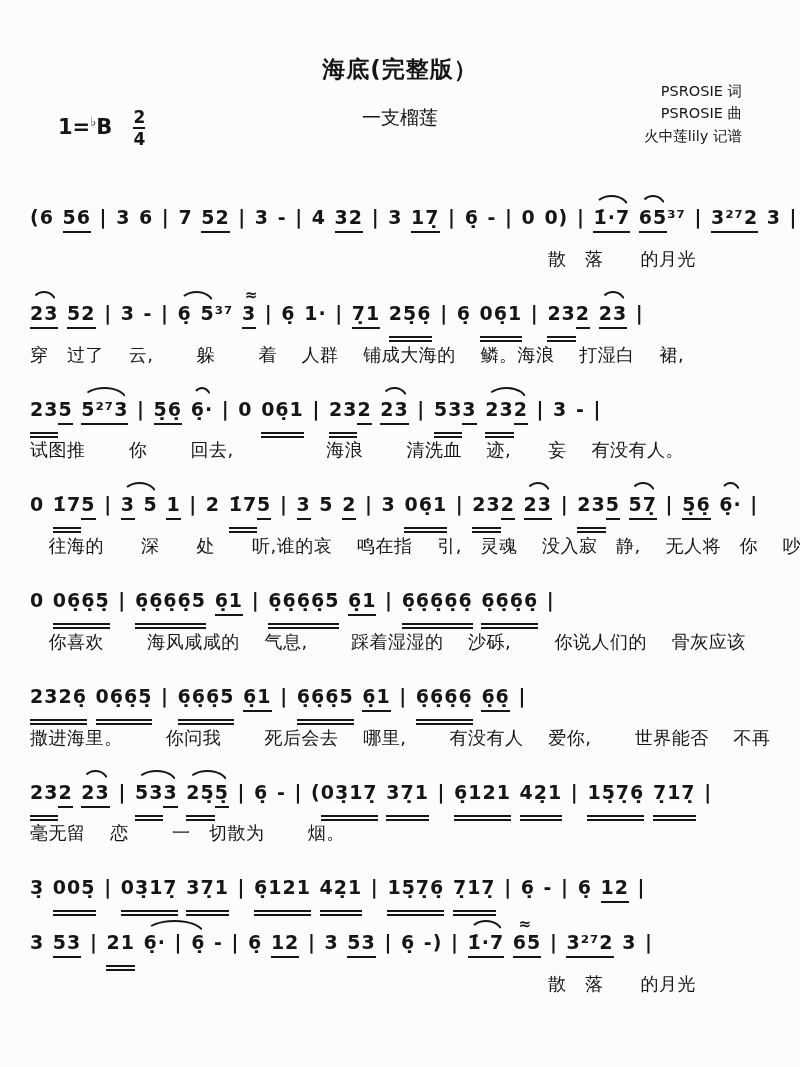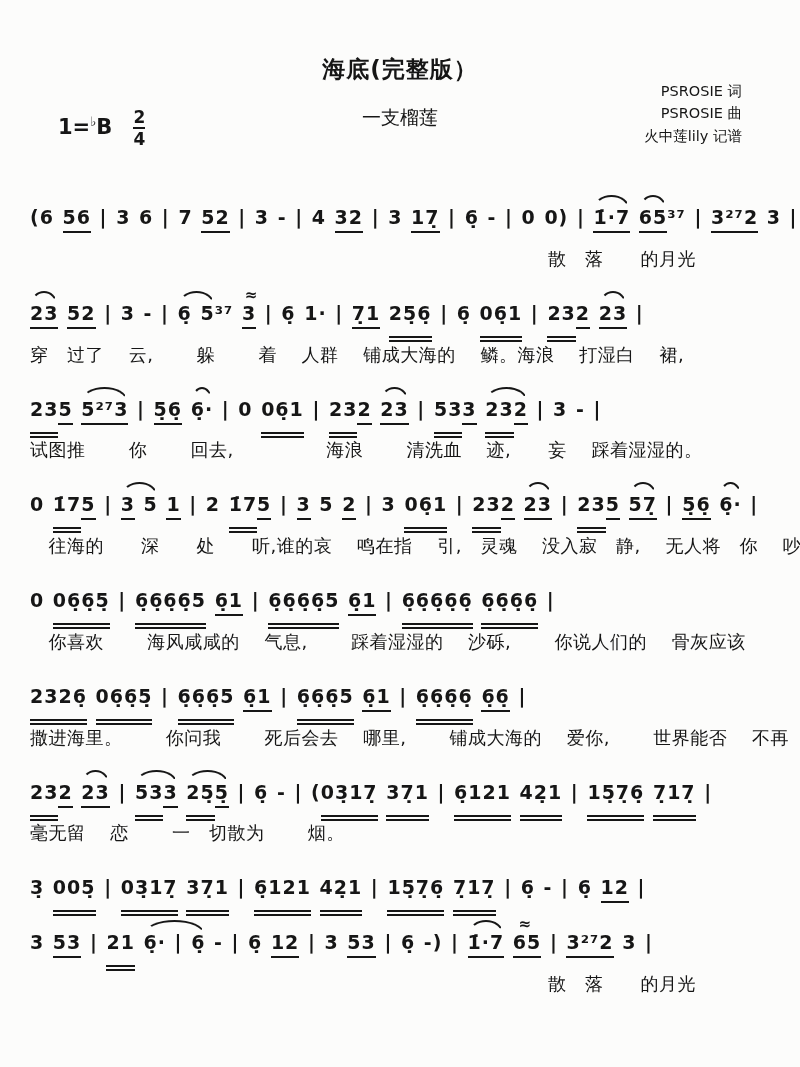--- a/index.html
+++ b/index.html
@@ -83,33 +83,33 @@
       <div class="music-line">
         <div class="notes">(6 <span class="u1">56</span> | 3 6 | 7 <span class="u1">52</span> | 3 - | 4 <span class="u1">32</span> | 3 <span class="u1">17̣</span> | 6̣ - | 0 0) | <span class="arc"><span class="u1">1̇·7</span></span> <span class="arc"><span class="u1">65</span></span>³⁷ | <span class="u1">3²⁷2</span> 3 |</div>
         <div class="lyrics">　　　　　　　　　　　　　　　　　　　　　　　　　　　　散　落　　的月光</div>
       </div>
       <div class="music-line">
         <div class="notes"><span class="arc"><span class="u1">23</span></span> <span class="u1">52</span> | 3 - | <span class="arc">6̣ 5</span>³⁷ <span class="trill"><span class="u1">3</span></span> | 6̣ 1· | <span class="u1">7̣1</span> <span class="u2">25̣6̣</span> | 6̣ <span class="u2">06̣1</span> | <span class="u2">23</span><span class="u1">2</span> <span class="arc"><span class="u1">23</span></span> |</div>
         <div class="lyrics">穿　过了　 云,　　 躲　　 着　 人群　 铺成大海的　 鳞。海浪　 打湿白　 裙,</div>
       </div>
       <div class="music-line">
         <div class="notes"><span class="u2">23</span><span class="u1">5</span> <span class="arc"><span class="u1">5²⁷3</span></span> | <span class="u1">5̣6̣</span> <span class="arc">6̣·</span> | 0 <span class="u2">06̣1</span> | <span class="u2">23</span><span class="u1">2</span> <span class="arc"><span class="u1">23</span></span> | <span class="u2">53</span><span class="u1">3</span> <span class="arc"><span class="u2">23</span><span class="u1">2</span></span> | 3 - |</div>
-        <div class="lyrics">试图推　　 你　　 回去,　　　　　海浪　　 清洗血　 迹,　　妄　 踩着湿湿的。</div>
+        <div class="lyrics">试图推　　 你　　 回去,　　　　　海浪　　 清洗血　 迹,　　妄　 有没有人。</div>
       </div>
       <div class="music-line">
         <div class="notes">0 <span class="u2">1̇7</span><span class="u1">5</span> | <span class="arc"><span class="u1">3</span> 5</span> <span class="u1">1</span> | 2 <span class="u2">1̇7</span><span class="u1">5</span> | <span class="u1">3</span> 5 <span class="u1">2</span> | 3 <span class="u2">06̣1</span> | <span class="u2">23</span><span class="u1">2</span> <span class="arc"><span class="u1">23</span></span> | <span class="u2">23</span><span class="u1">5</span> <span class="arc"><span class="u1">57̣</span></span> | <span class="u1">5̣6̣</span> <span class="arc">6̣·</span> |</div>
         <div class="lyrics">　往海的　　深　　处　　听,谁的哀　 鸣在指　 引,　灵魂　 没入寂　静,　 无人将　你　 吵醒。</div>
       </div>
       <div class="music-line">
         <div class="notes">0 <span class="u2">06̣6̣5̣</span> | <span class="u2">6̣6̣6̣6̣5</span> <span class="u1">6̣1</span> | <span class="u2">6̣6̣6̣6̣5</span> <span class="u1">6̣1</span> | <span class="u2">6̣6̣6̣6̣6̣</span> <span class="u2">6̣6̣6̣6̣</span> |</div>
         <div class="lyrics">　你喜欢　　 海风咸咸的　 气息,　　 踩着湿湿的　 沙砾,　　 你说人们的　 骨灰应该</div>
       </div>
       <div class="music-line">
         <div class="notes"><span class="u2">2326̣</span> <span class="u2">06̣6̣5̣</span> | <span class="u2">6̣6̣6̣5</span> <span class="u1">6̣1</span> | <span class="u2">6̣6̣6̣5</span> <span class="u1">6̣1</span> | <span class="u2">6̣6̣6̣6̣</span> <span class="u1">6̣6̣</span> |</div>
-        <div class="lyrics">撒进海里。　　 你问我　　 死后会去　 哪里,　　 铺成大海的　 爱你,　　 世界能否　 不再</div>
+        <div class="lyrics">撒进海里。　　 你问我　　 死后会去　 哪里,　　 有没有人　 爱你,　　 世界能否　 不再</div>
       </div>
       <div class="music-line">
       </div>
       <div class="music-line">
         <div class="notes"><span class="u2">23</span><span class="u1">2</span> <span class="arc"><span class="u1">23</span></span> | <span class="arc"><span class="u2">53</span><span class="u1">3</span></span> <span class="arc"><span class="u2">25̣</span><span class="u1">5̣</span></span> | 6̣ - | (<span class="u2">03̣17̣</span> <span class="u2">37̣1</span> | <span class="u2">6̣121</span> <span class="u2">42̣1</span> | <span class="u2">15̣7̣6̣</span> <span class="u2">7̣17̣</span> |</div>
         <div class="lyrics">毫无留　 恋　　 一　切散为　　 烟。</div>
       </div>
       <div class="music-line">
         <div class="notes">3̣ <span class="u2">005̣</span> | <span class="u2">03̣17̣</span> <span class="u2">37̣1</span> | <span class="u2">6̣121</span> <span class="u2">42̣1</span> | <span class="u2">15̣7̣6̣</span> <span class="u2">7̣17̣</span> | 6̣ - | 6̣ <span class="u1">12</span> |</div>
       </div>

